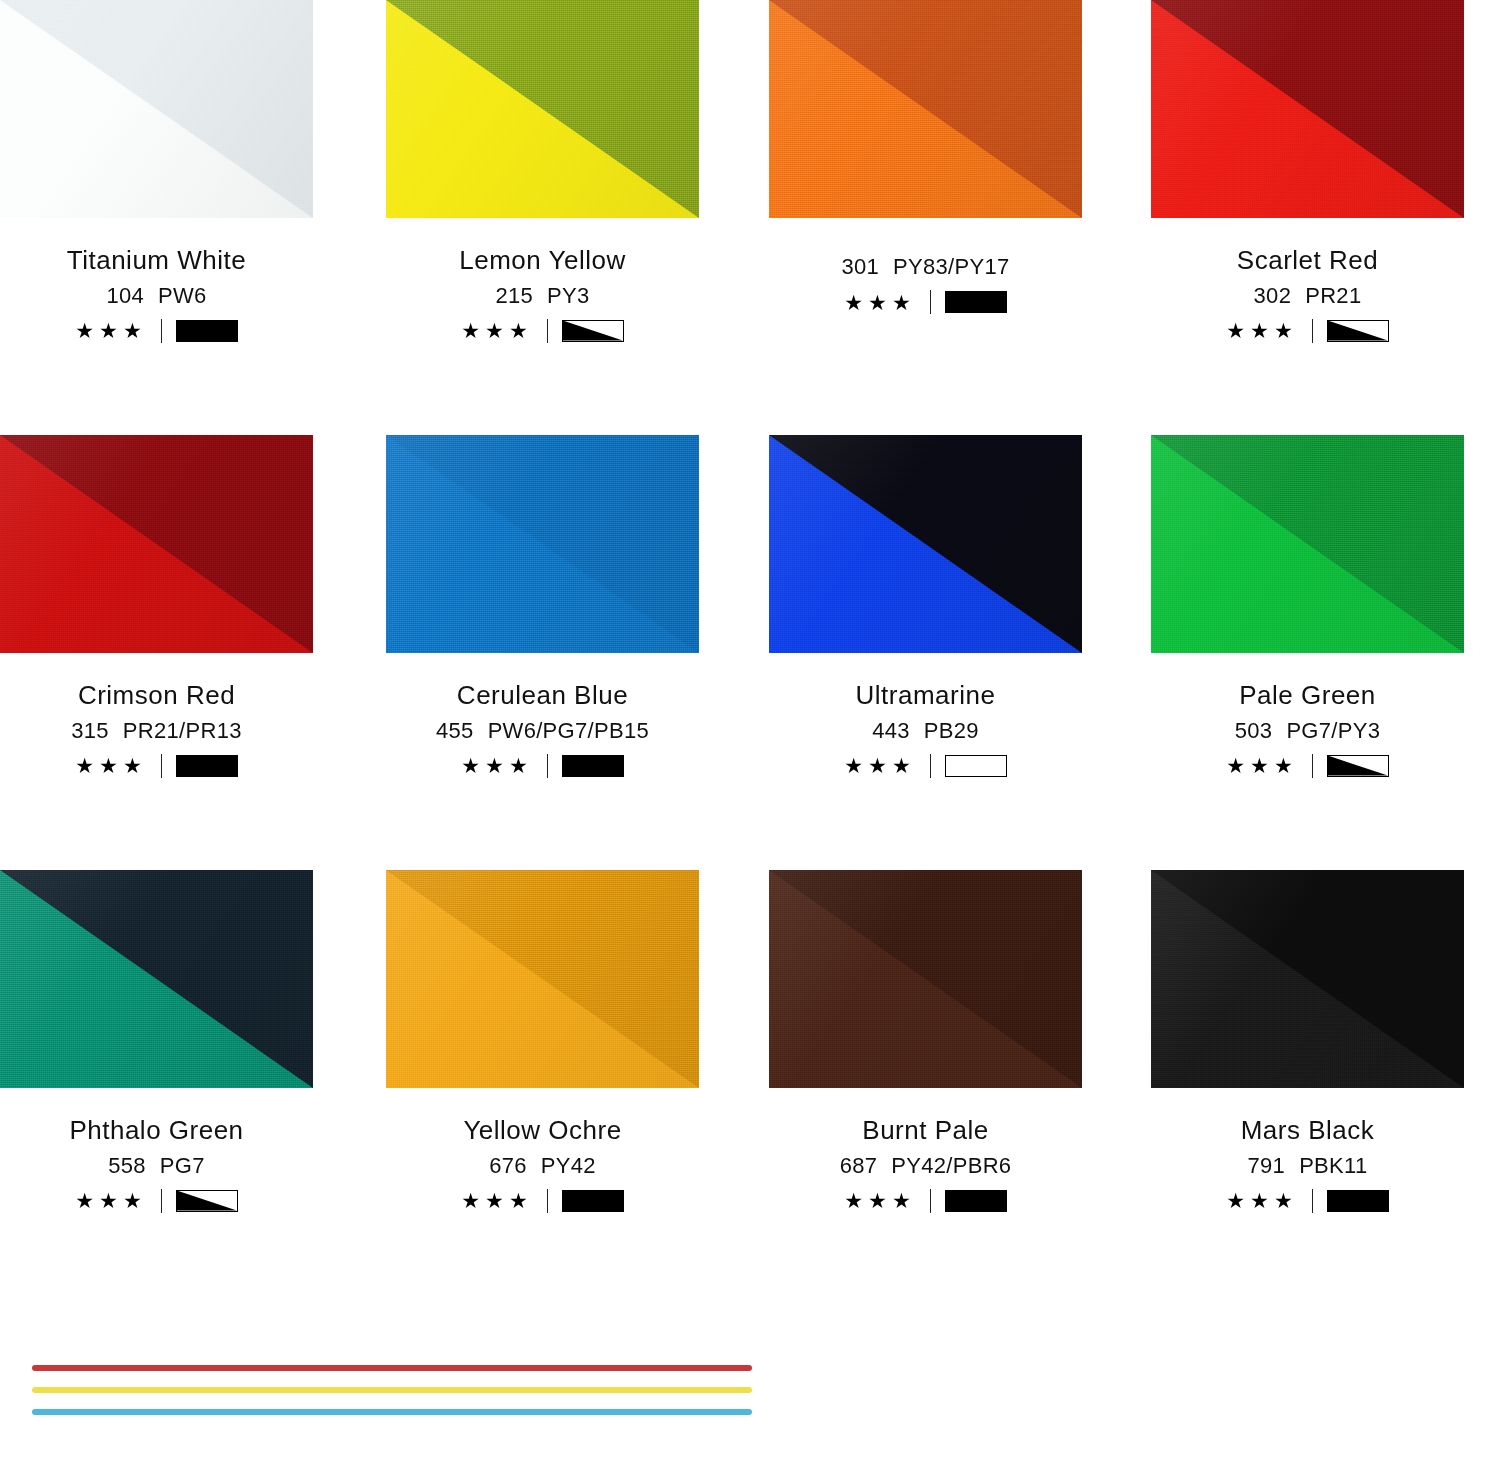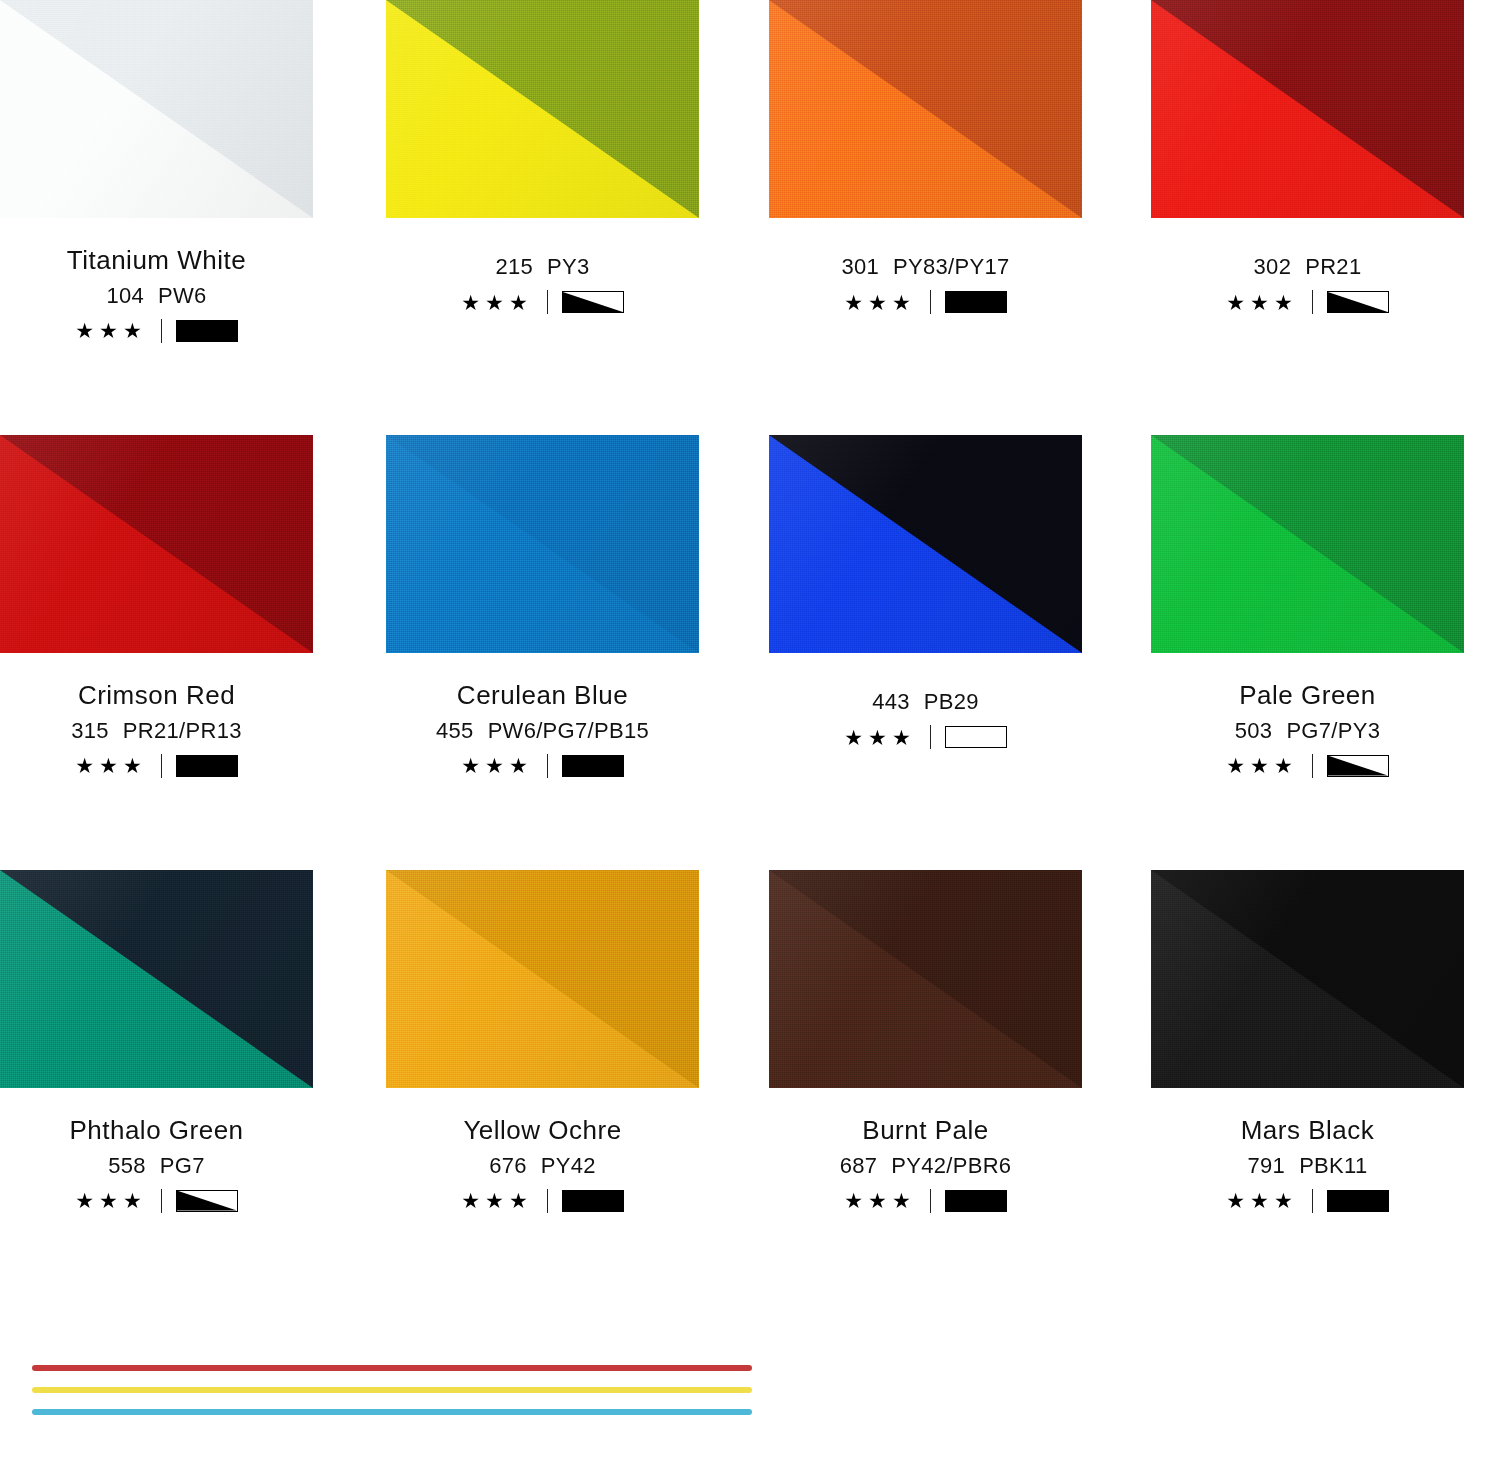--- a/index.html
+++ b/index.html
@@ -190,20 +190,21 @@
       </div>
     </div>
     <div class="cell">
       <div class="swatch">
         <div class="base" style="background: rgb(245, 234, 20);"></div>
         <div class="upper" style="background: rgb(138, 168, 30);"></div>
         <div class="tex"></div>
         <div class="sheen"></div>
       </div>
       <div class="caption">
+        <div class="pname">Lemon Yellow</div>
         <div class="pcode"><span class="num">215</span><span>PY3</span></div>
         <div class="prating">
           <span class="stars">★★★</span>
           <span class="vdiv"></span>
           <span class="chip translucent"></span>
         </div>
       </div>
     </div>
     <div class="cell">
       <div class="swatch">
@@ -222,20 +223,21 @@
       </div>
     </div>
     <div class="cell">
       <div class="swatch">
         <div class="base" style="background: rgb(236, 28, 22);"></div>
         <div class="upper" style="background: rgb(140, 16, 18);"></div>
         <div class="tex"></div>
         <div class="sheen"></div>
       </div>
       <div class="caption">
+        <div class="pname">Scarlet Red</div>
         <div class="pcode"><span class="num">302</span><span>PR21</span></div>
         <div class="prating">
           <span class="stars">★★★</span>
           <span class="vdiv"></span>
           <span class="chip translucent"></span>
         </div>
       </div>
     </div>
     <div class="cell">
       <div class="swatch">
@@ -272,20 +274,21 @@
       </div>
     </div>
     <div class="cell">
       <div class="swatch">
         <div class="base" style="background: rgb(16, 64, 232);"></div>
         <div class="upper" style="background: rgb(10, 10, 20);"></div>
         <div class="tex"></div>
         <div class="sheen"></div>
       </div>
       <div class="caption">
+        <div class="pname">Ultramarine</div>
         <div class="pcode"><span class="num">443</span><span>PB29</span></div>
         <div class="prating">
           <span class="stars">★★★</span>
           <span class="vdiv"></span>
           <span class="chip transparent"></span>
         </div>
       </div>
     </div>
     <div class="cell">
       <div class="swatch">

